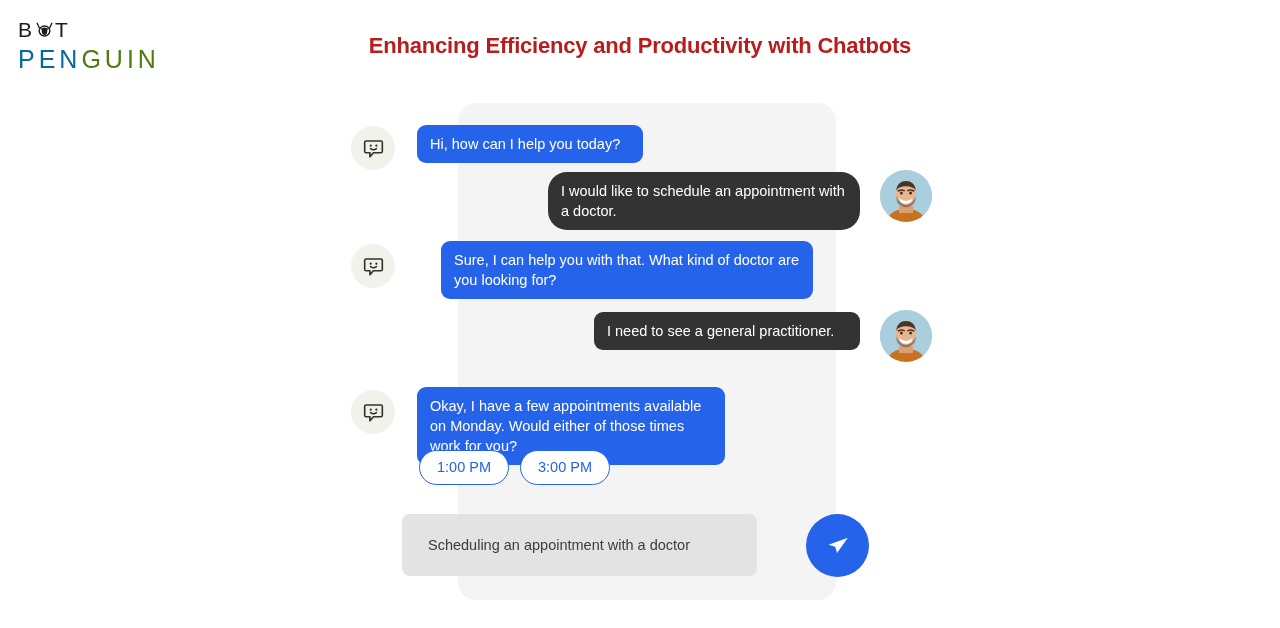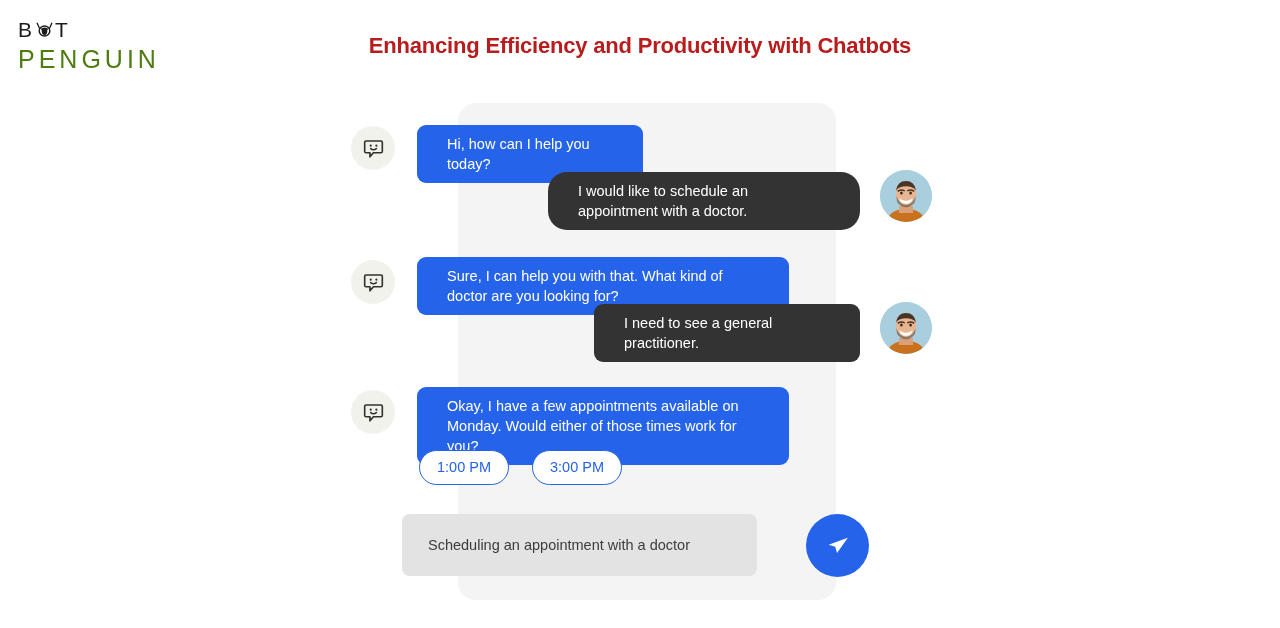--- a/index.html
+++ b/index.html
@@ -44,21 +44,21 @@
     vertical-align: middle;
   }
   .logo-row2 {
     font-size: 25px;
     letter-spacing: 4px;
     font-weight: 400;
     line-height: 1;
     margin-top: 7px;
     white-space: nowrap;
   }
-  .logo-pen { color: #4d7c0f; }
+  .logo-pen { color: #0369a1; }
   .logo-guin { color: #4d7c0f; }
 
   
   .page-title {
     position: absolute;
     top: 33px;
     left: 0;
     width: 1280px;
     text-align: center;
     font-size: 22px;
@@ -108,39 +108,39 @@
     background: #a9cedd;
     position: relative;
   }
   .user-avatar svg { display:block; width:52px; height:52px; }
 
   
   .bubble {
     border-radius: 9px;
     font-size: 14.5px;
     line-height: 20px;
-    padding: 9px 30px;
+    padding: 9px 13px;
     box-sizing: border-box;
   }
   .bubble-bot {
     background: #2563eb;
     color: #ffffff;
   }
   .bubble-user {
     background: #333333;
     color: #ffffff;
   }
 
   
   .chips {
     position: absolute;
     left: 419px;
     top: 450px;
     display: flex;
-    gap: 23px;
+    gap: 11px;
   }
   .chip {
     border: 1.5px solid #2563eb;
     color: #2563eb;
     background: #ffffff;
     border-radius: 999px;
     font-size: 14.5px;
     line-height: 1;
     padding: 9px 17px;
     white-space: nowrap;
@@ -238,35 +238,35 @@
         <ellipse cx="30.6" cy="23.0" rx="1.35" ry="1.5" fill="#3b2a1c"></ellipse>
         <path d="M18.2 21.0 q3.2 -1.8 6.0 -0.3" stroke="#4a3524" stroke-width="1.5" fill="none" stroke-linecap="round"></path>
         <path d="M33.8 21.0 q-3.2 -1.8 -6.0 -0.3" stroke="#4a3524" stroke-width="1.5" fill="none" stroke-linecap="round"></path>
         <path d="M19.3 28.2 q6.7 5.4 13.4 0 q-1.2 5.5 -6.7 5.5 q-5.5 0 -6.7 -5.5 z" fill="#ffffff"></path>
         <path d="M16.6 26.0 q1.6 7.8 9.4 9.1 q7.8 -1.3 9.4 -9.1 q0.6 5.0 -1.6 7.6 q-3.2 3.6 -7.8 3.6 q-4.6 0 -7.8 -3.6 q-2.2 -2.6 -1.6 -7.6 z" fill="#5a4130" opacity="0.55"></path>
       </g>
     </svg>
   </div>
 </div>
 
-<div class="row" style="left:351px; top:260px;">
+<div class="row" style="left:351px; top:244px;gap:24px;">
   <div class="bot-avatar">
     <span>
       <svg width="23" height="23" viewBox="0 0 24 24" aria-hidden="true">
         <path d="M4.2 4.2 h15.6 a1.4 1.4 0 0 1 1.4 1.4 v9.4 a1.4 1.4 0 0 1 -1.4 1.4 h-7.9 l-3.6 4.3 v-4.3 h-4.1 a1.4 1.4 0 0 1 -1.4 -1.4 v-9.4 a1.4 1.4 0 0 1 1.4 -1.4 z" fill="none" stroke="#2f3427" stroke-width="1.7" stroke-linejoin="round"></path>
         <circle cx="9.1" cy="9.1" r="1.15" fill="#2f3427"></circle>
         <circle cx="15.0" cy="9.1" r="1.15" fill="#2f3427"></circle>
         <path d="M9.0 12.1 q3.0 2.5 6.0 0" fill="none" stroke="#2f3427" stroke-width="1.6" stroke-linecap="round"></path>
       </svg>
     </span>
   </div>
   <div class="bubble bubble-bot" style="margin-left:22px; width:372px; margin-top:-3px;">Sure, I can help you with that. What kind of doctor are you looking for?</div>
 </div>
 
-<div class="row" style="left:594px; top:304px;">
+<div class="row" style="left:594px; top:312px;">
   <div class="bubble bubble-user" style="width:266px;">I need to see a general practitioner.</div>
   <div class="user-avatar" style="margin-left:20px; margin-top:-2px;">
     <svg viewBox="0 0 52 52" aria-hidden="true">
       <defs>
         <clipPath id="uclip2">
             <circle cx="26" cy="26" r="26"></circle>
           </clipPath>
       </defs>
       <g clip-path="url(#uclip2)">
         <rect width="52" height="52" fill="#a9cedd"></rect>
@@ -289,21 +289,21 @@
   <div class="bot-avatar">
     <span>
       <svg width="23" height="23" viewBox="0 0 24 24" aria-hidden="true">
         <path d="M4.2 4.2 h15.6 a1.4 1.4 0 0 1 1.4 1.4 v9.4 a1.4 1.4 0 0 1 -1.4 1.4 h-7.9 l-3.6 4.3 v-4.3 h-4.1 a1.4 1.4 0 0 1 -1.4 -1.4 v-9.4 a1.4 1.4 0 0 1 1.4 -1.4 z" fill="none" stroke="#2f3427" stroke-width="1.7" stroke-linejoin="round"></path>
         <circle cx="9.1" cy="9.1" r="1.15" fill="#2f3427"></circle>
         <circle cx="15.0" cy="9.1" r="1.15" fill="#2f3427"></circle>
         <path d="M9.0 12.1 q3.0 2.5 6.0 0" fill="none" stroke="#2f3427" stroke-width="1.6" stroke-linecap="round"></path>
       </svg>
     </span>
   </div>
-  <div class="bubble bubble-bot" style="margin-left:22px; width:372px; margin-top:-3px;">Okay, I have a few appointments available on Monday. Would either of those times work for you?</div>
+  <div class="bubble bubble-bot" style="margin-left:22px; width:308px; margin-top:-3px;">Okay, I have a few appointments available on Monday. Would either of those times work for you?</div>
 </div>
 
 <div class="chips">
   <button class="chip">1:00 PM</button>
   <button class="chip">3:00 PM</button>
 </div>
 
 <div class="composer-input">
   <span>Scheduling an appointment with a doctor</span>
 </div>

